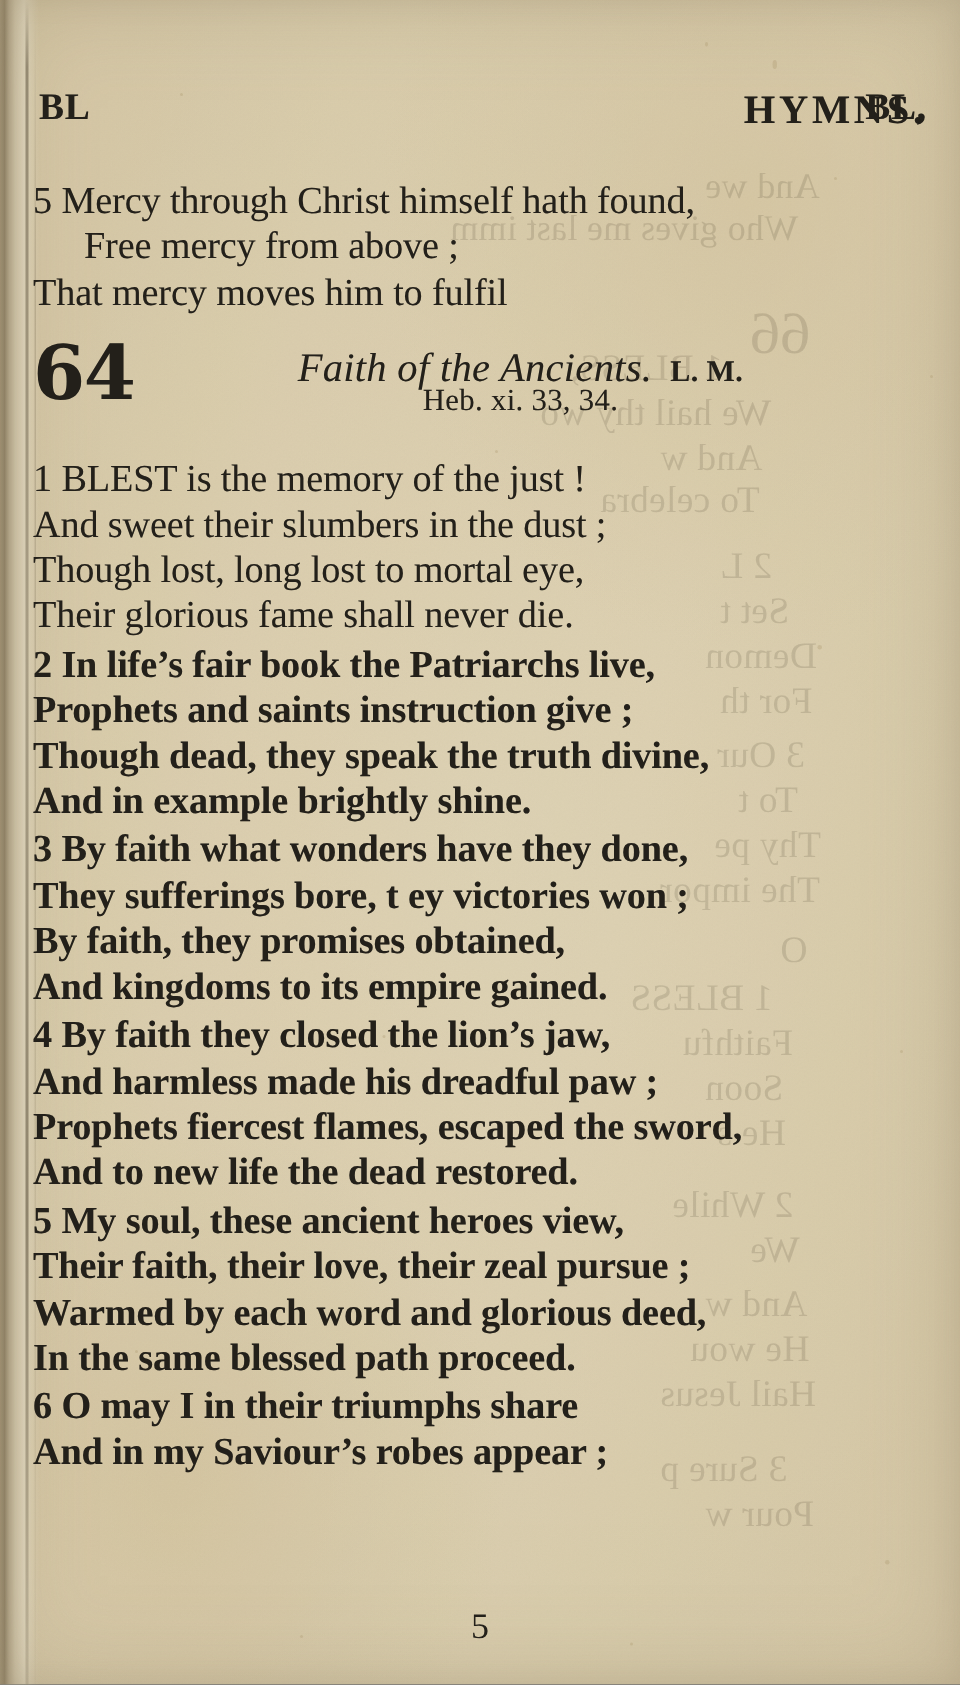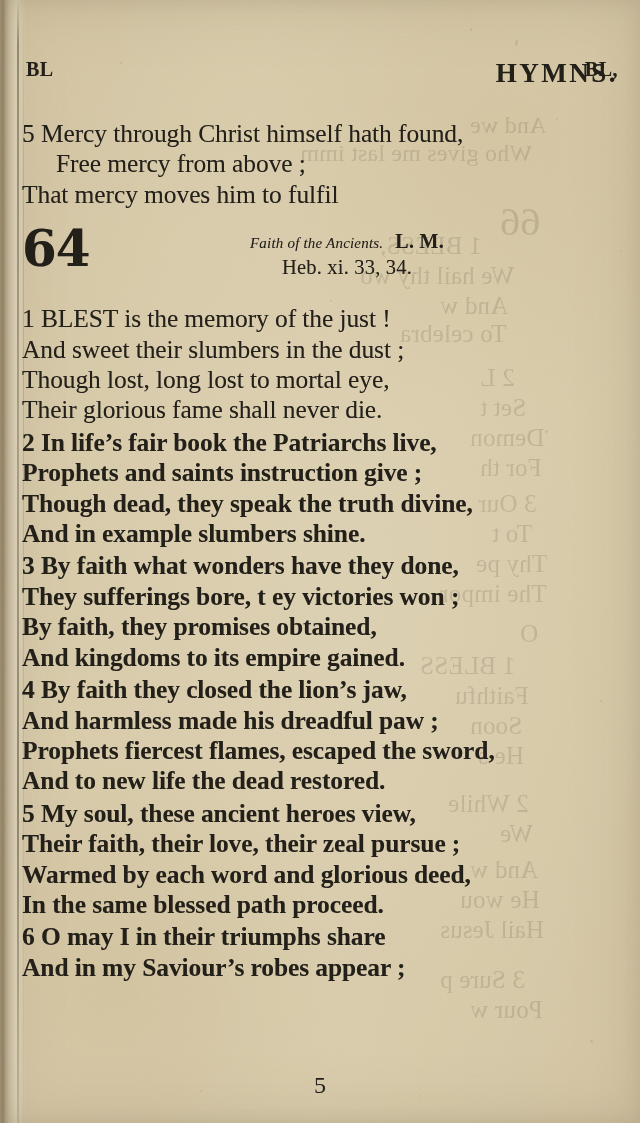--- a/index.html
+++ b/index.html
@@ -106,21 +106,21 @@
     position: absolute;
     top: 58px;
     left: 26px;
     right: 22px;
     height: 28px;
   }
   .rh-left, .rh-right {
     position: absolute;
     top: 0;
     font-weight: bold;
-    font-size: 20px;
+    font-size: 25px;
     letter-spacing: 0.5px;
   }
   .rh-left { left: 0; }
   .rh-right { right: 0; }
   .rh-center {
     position: absolute;
     left: 16px;
     right: 0;
     top: 0;
     text-align: right;
@@ -169,21 +169,21 @@
   }
   .hymn-title-row {
     position: absolute;
     left: 160px;
     top: 4px;
     width: 330px;
     text-align: center;
   }
   .hymn-title {
     font-style: italic;
-    font-size: 15px;
+    font-size: 27px;
     letter-spacing: 0.2px;
     text-align: right;
   }
   .hymn-meter {
     font-weight: bold;
     font-size: 20px;
     margin-left: 12px;
     letter-spacing: 0.3px;
   }
   .hymn-ref {
@@ -308,21 +308,21 @@
           <div class="stanza">
             <div class="line ind-0">1 BLEST is the memory of the just !</div>
             <div class="line ind-0">And sweet their slumbers in the dust ;</div>
             <div class="line ind-0">Though lost, long lost to mortal eye,</div>
             <div class="line ind-0">Their glorious fame shall never die.</div>
           </div>
           <div class="stanza">
             <div class="line ind-0">2 In life’s fair book the Patriarchs live,</div>
             <div class="line ind-0">Prophets and saints instruction give ;</div>
             <div class="line ind-0">Though dead, they speak the truth divine,</div>
-            <div class="line ind-0">And in example slumbers shine.</div>
+            <div class="line ind-0">And in example brightly shine.</div>
           </div>
           <div class="stanza">
             <div class="line ind-0">3 By faith what wonders have they done,</div>
             <div class="line ind-0">They sufferings bore, t ey victories won ;</div>
             <div class="line ind-0">By faith, they promises obtained,</div>
             <div class="line ind-0">And kingdoms to its empire gained.</div>
           </div>
           <div class="stanza">
             <div class="line ind-0">4 By faith they closed the lion’s jaw,</div>
             <div class="line ind-0">And harmless made his dreadful paw ;</div>

